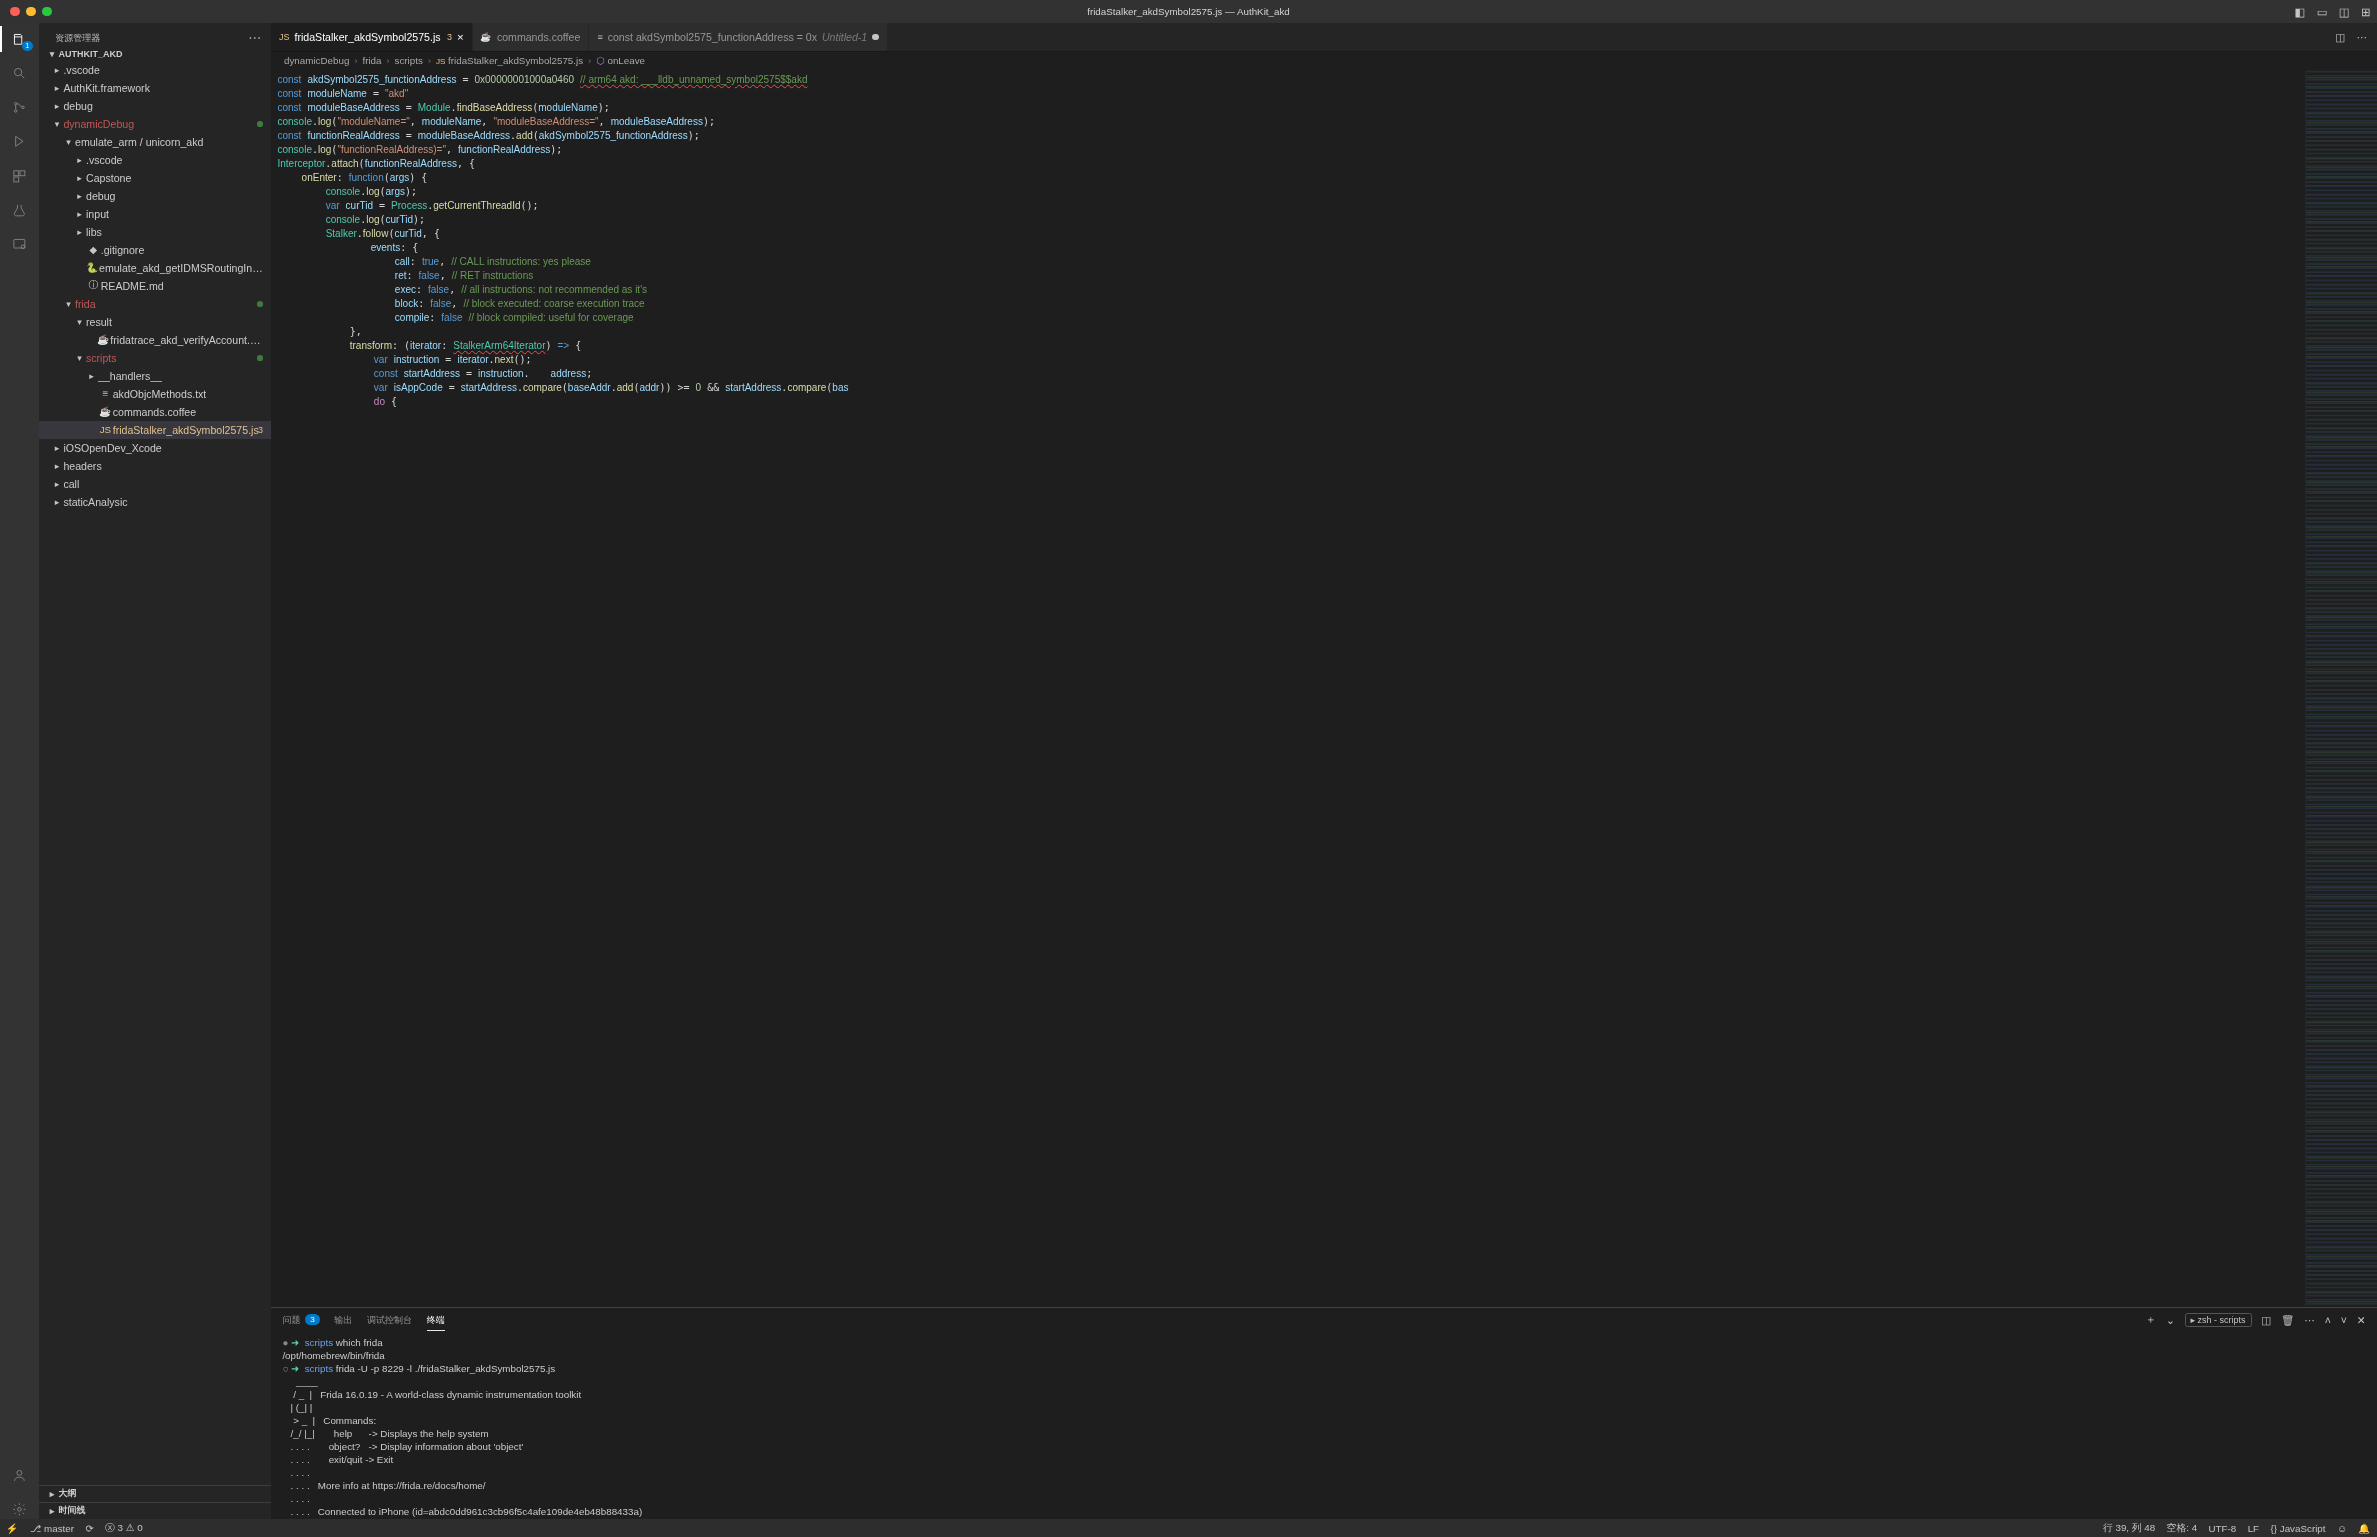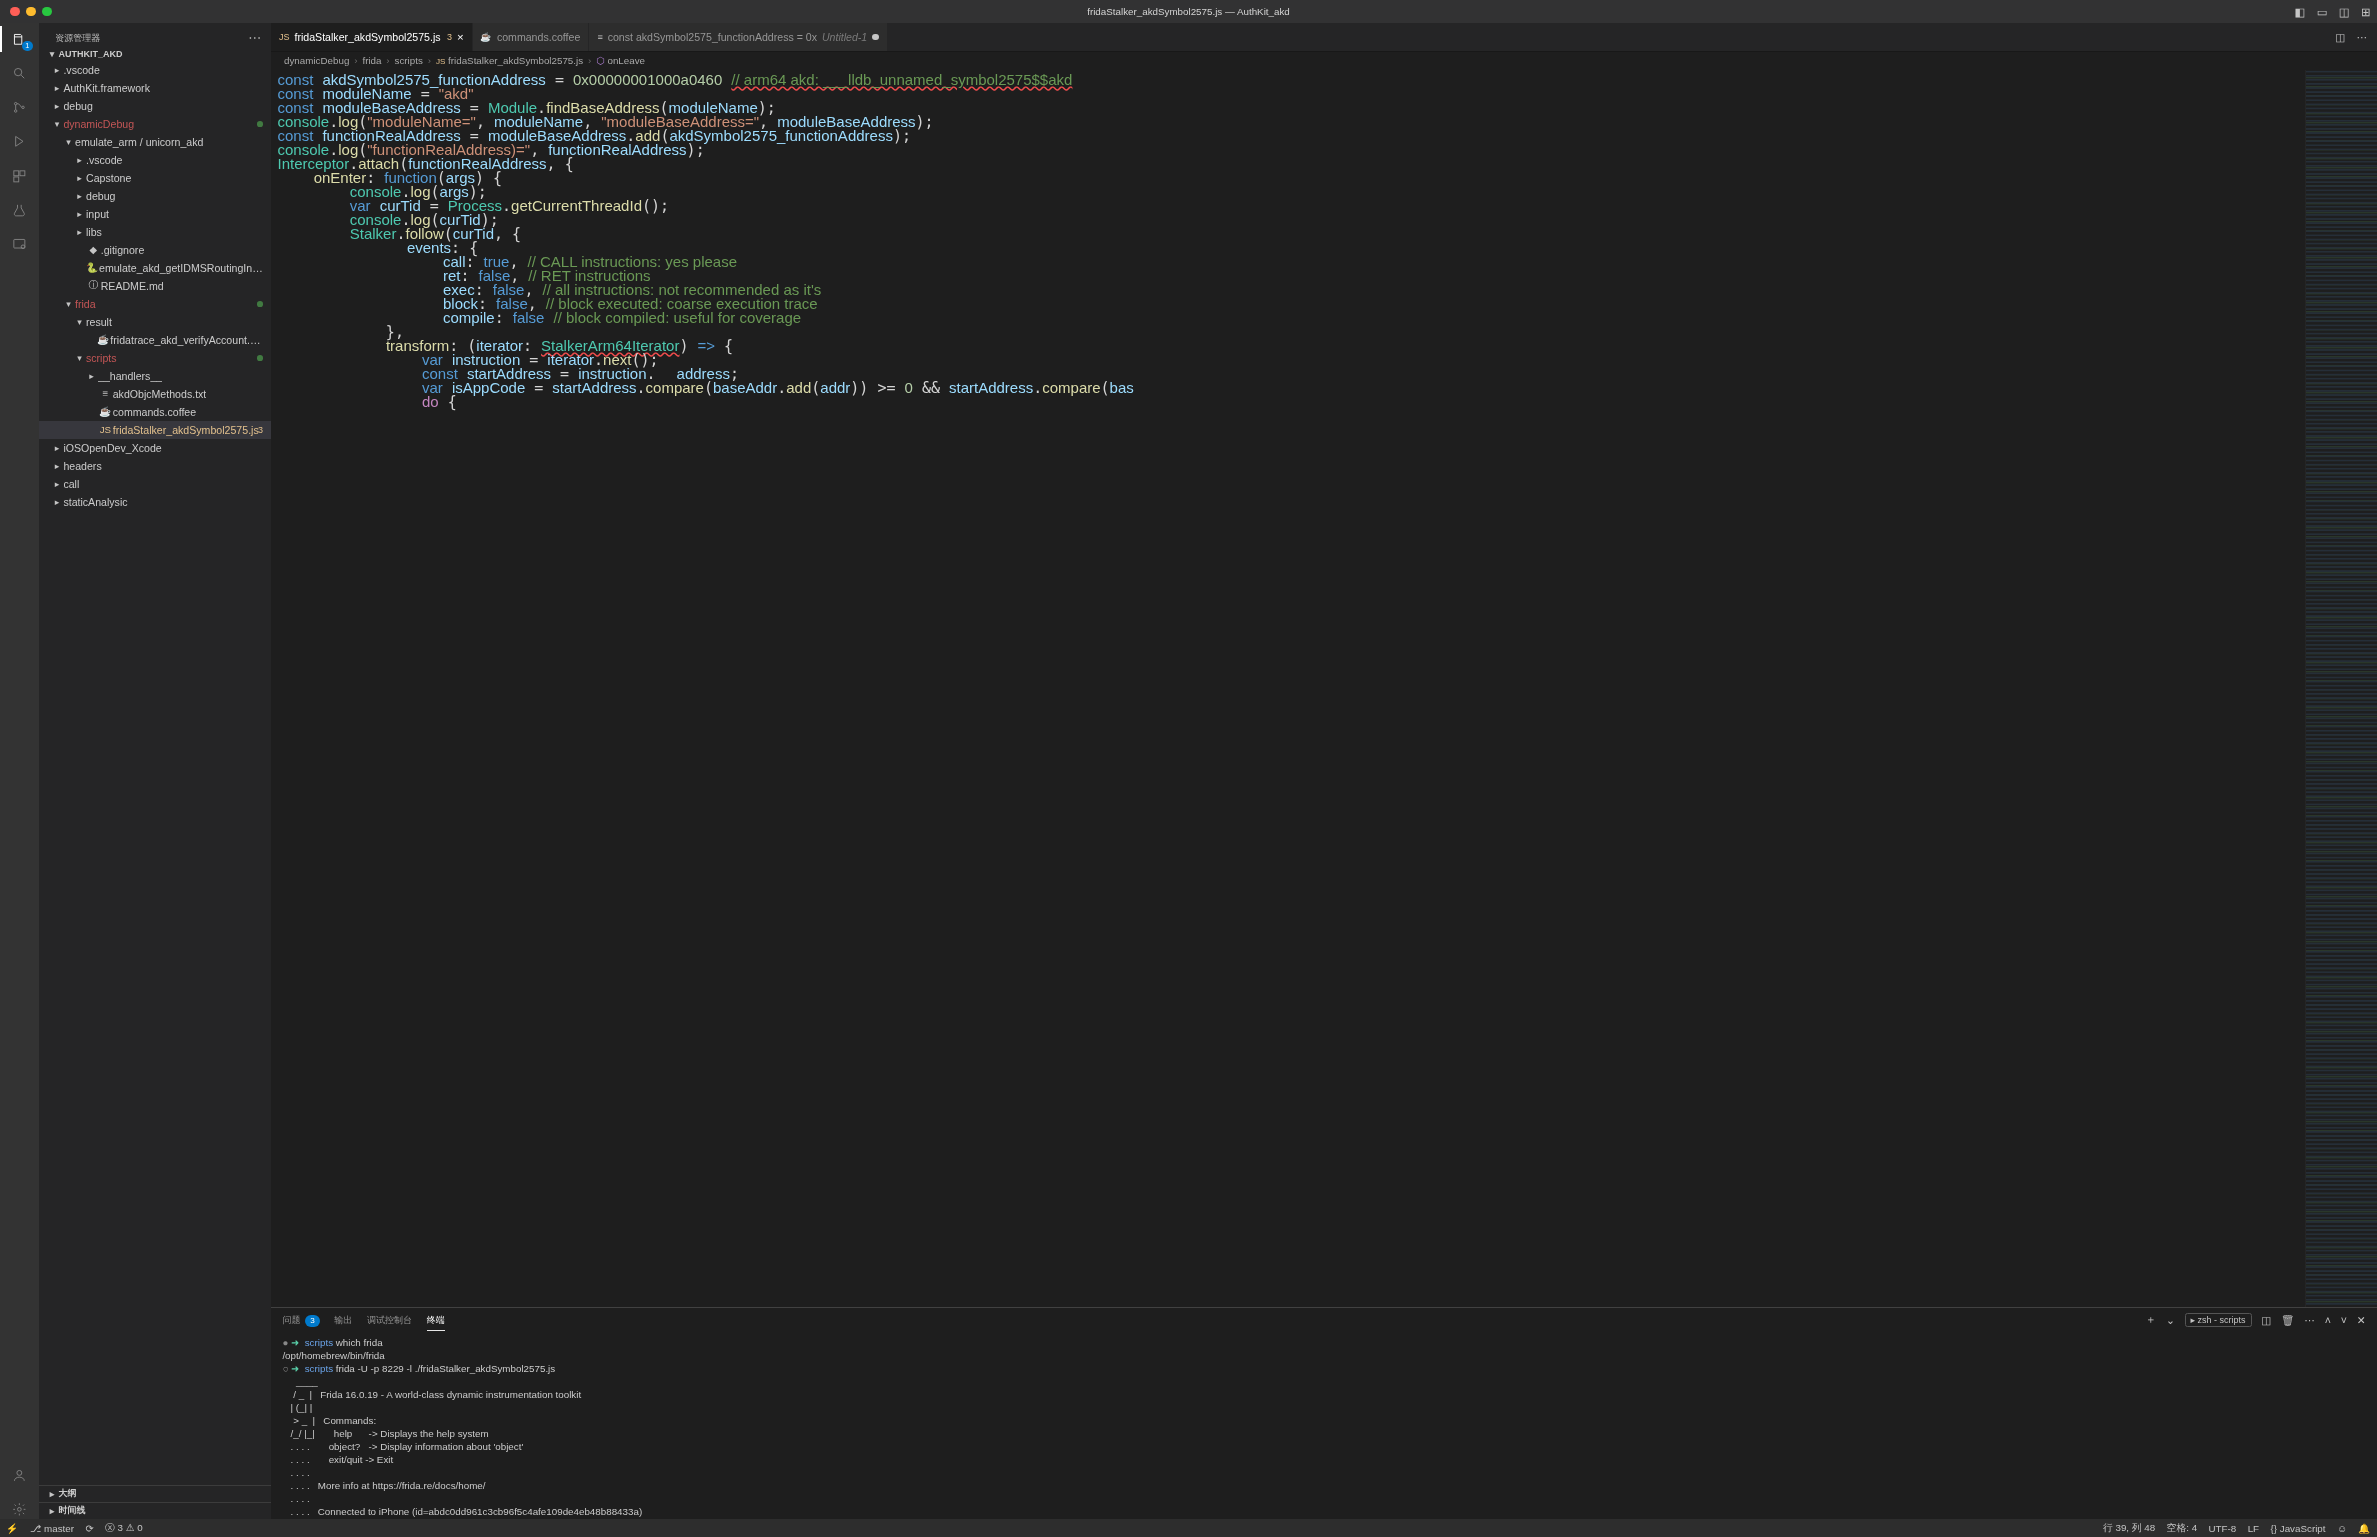--- a/index.html
+++ b/index.html
@@ -47,26 +47,26 @@
   .tab{display:flex;align-items:center;gap:4.9px;padding:0 8.1px;background:#2d2d2d;color:#969696;border-right:0.8px solid #252526;cursor:pointer;font-size:10.6px;position:relative;}
   .tab.active{background:#1e1e1e;color:#fff;}
   .tab .close{font-size:11.4px;}
   .tab .dirty-dot{width:6.5px;height:6.5px;border-radius:50%;background:#c5c5c5;}
   .tab .err{color:var(--dirty);font-size:9px;margin-left:1.6px;}
   .tab-icons{margin-left:auto;display:flex;align-items:center;gap:11.4px;padding:0 9.8px;color:#c5c5c5;}
   .breadcrumb{height:18px;display:flex;align-items:center;gap:4.9px;padding:0 13px;color:#a9a9a9;font-size:9.8px;background:#1e1e1e;}
   .bc-sep{color:#6e6e6e;}
   .editor-wrap{flex:1;display:flex;min-height:0;position:relative;}
   .gutter{width:34px;text-align:right;padding:3.3px 9.8px 0 0;color:#6e6e6e;font-family:Menlo,monospace;font-size:9.8px;line-height:14px;background:#1e1e1e;}
-  .code{flex:1;overflow:hidden;padding:3.3px 0 0 6.5px;font-family:Menlo,monospace;font-size:15px;line-height:14px;white-space:pre;color:#d4d4d4;}
+  .code{flex:1;overflow:hidden;padding:3.3px 0 0 6.5px;font-family:Menlo,monospace;font-size:10px;line-height:14px;white-space:pre;color:#d4d4d4;}
   .minimap{width:72px;background:#1e1e1e;border-left:0.8px solid #2a2a2a;background-image:linear-gradient(#2a3a4a 1.6px,transparent 1.6px),linear-gradient(#3a5a3a 0.8px,transparent 0.8px);background-size:100% 4.1px,100% 9px;background-position:0 4.9px,0 16.3px;opacity:.6;}
   
   .panel{height:212px;border-top:0.8px solid #414141;display:flex;flex-direction:column;background:#1e1e1e;}
   .panel-tabs{height:24.4px;display:flex;align-items:center;gap:14.7px;padding:0 11.4px;font-size:9px;color:#969696;}
-  .ptab{cursor:pointer;display:flex;align-items:flex-end;gap:4.9px;}
+  .ptab{cursor:pointer;display:flex;align-items:flex-start;gap:4.9px;}
   .ptab.active{color:#fff;border-bottom:0.8px solid #e7e7e7;padding-bottom:3.3px;margin-bottom:-4.1px;}
   .ptab .count{background:#007acc;color:#fff;border-radius:6.5px;padding:0 4.9px;font-size:8.1px;line-height:11.4px;}
   .panel-right{margin-left:auto;display:flex;align-items:center;gap:9.8px;color:#c5c5c5;font-size:10.6px;}
   .term{flex:1;overflow:auto;padding:3.3px 11.4px;font-family:Menlo,monospace;font-size:9.8px;line-height:13px;color:#cccccc;white-space:pre-wrap;}
   .term .prompt-arrow{color:#5ad1aa;}
   .term .prompt2{color:#6aa3e8;}
   .term .dim{color:#888;}
   .term .err{color:#d16161;}
   
   .status{height:18px;background:#2d2d2d;color:#c5c5c5;display:flex;align-items:center;font-size:9.8px;padding:0 6.5px;gap:11.4px;}

